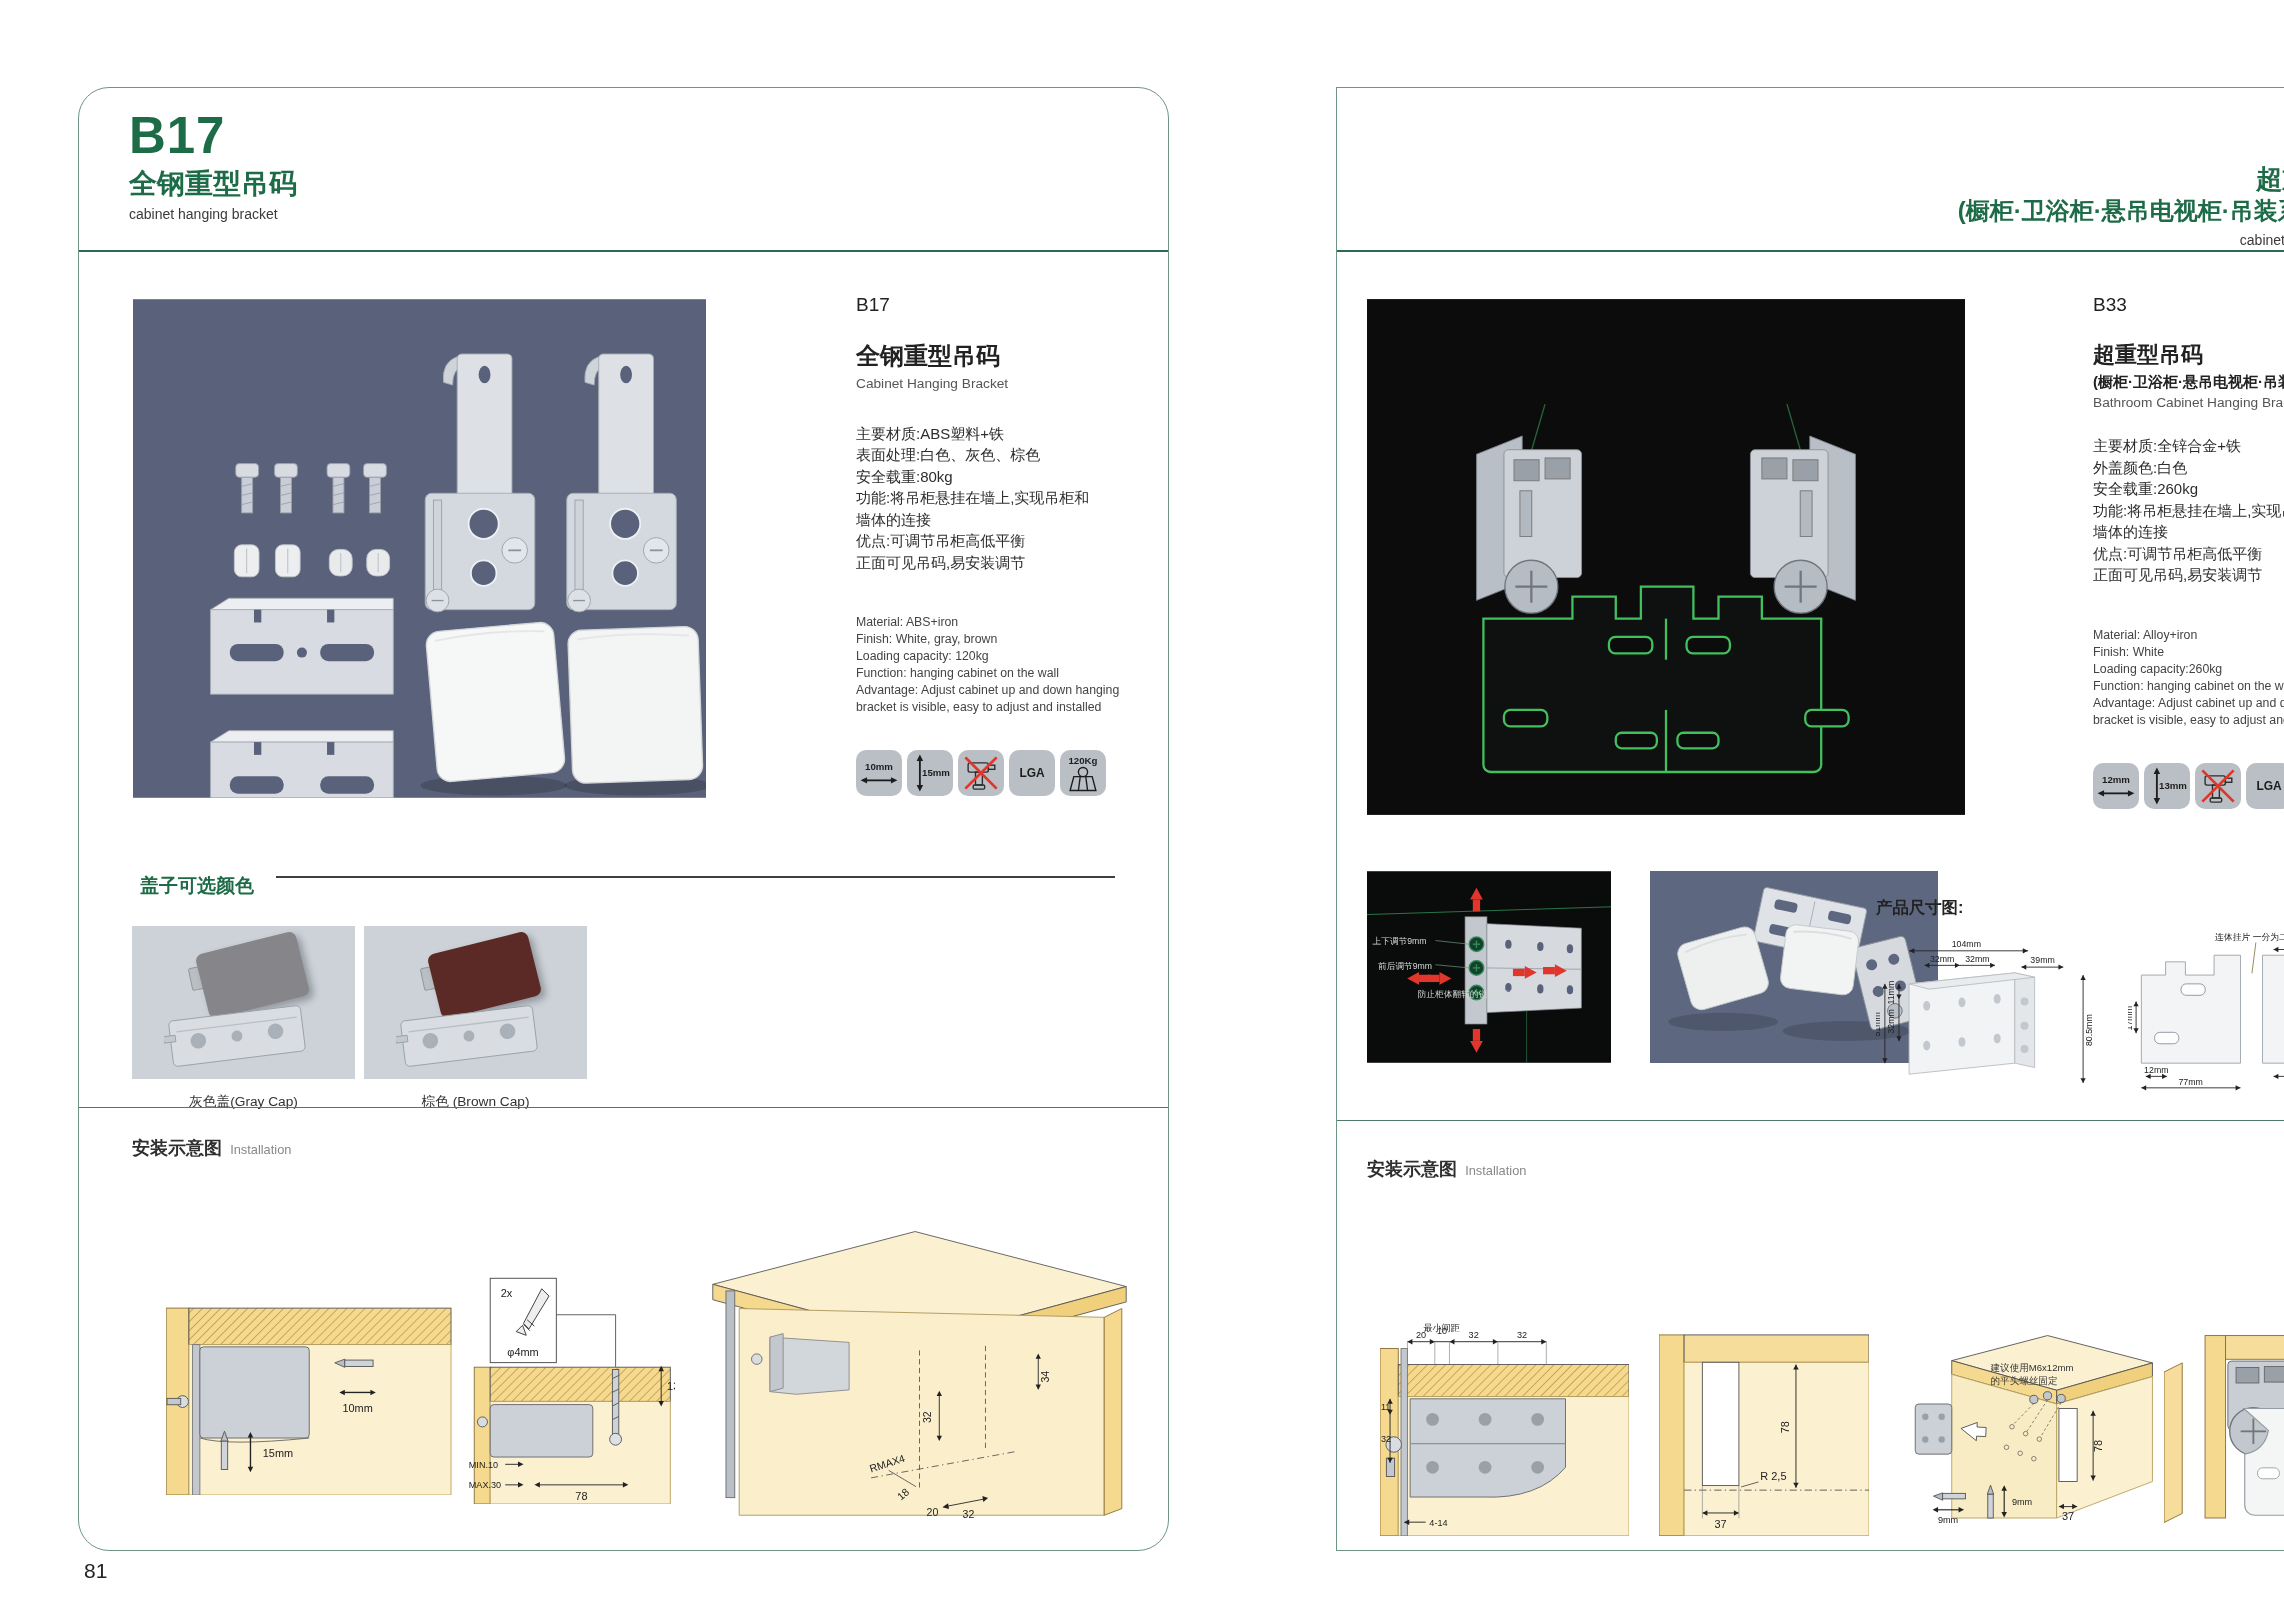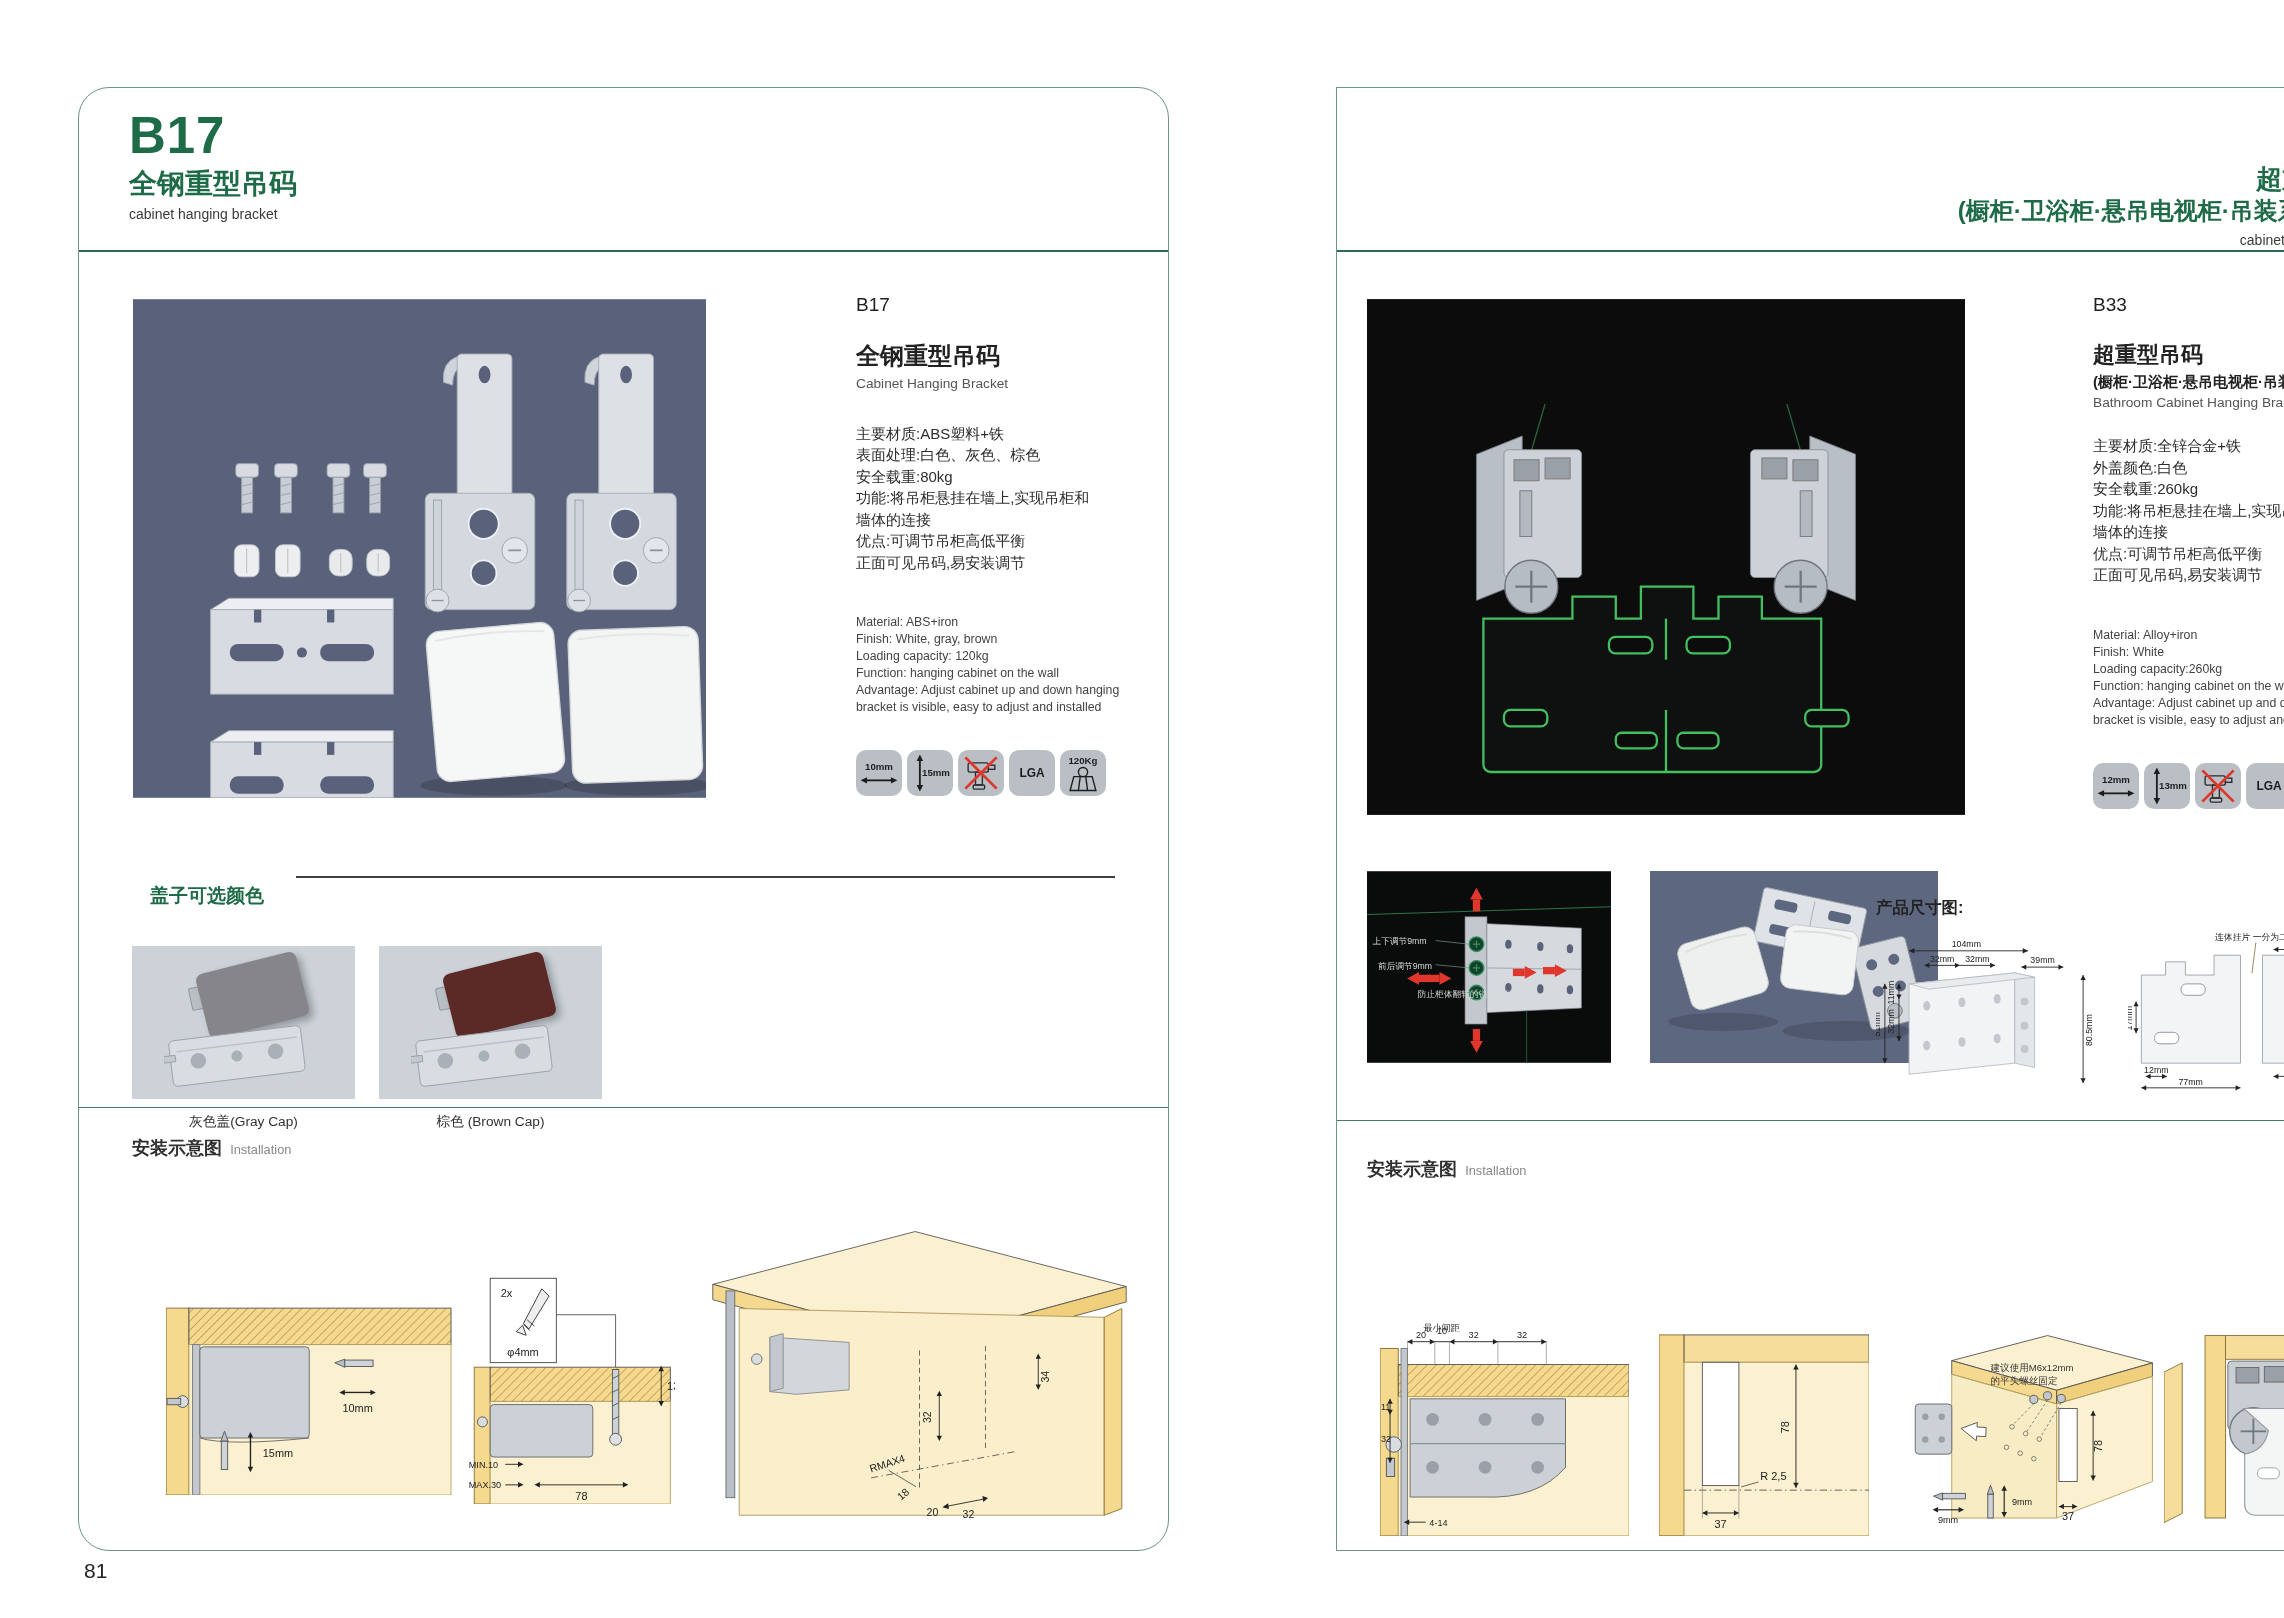--- a/index.html
+++ b/index.html
@@ -24,23 +24,23 @@
   .specs-cn{font-size:15px;line-height:21.5px;margin:0 0 41px;color:#2d2d2d;}
   .specs-en{font-size:12.3px;line-height:17px;margin:16px 0 34px;color:#444;}
   .specs-cn p,.specs-en p{margin:0;}
   .badges{display:flex;gap:5px;}
   .badge{width:46px;height:46px;border-radius:10px;background:#b9bfc4;}
   .badge svg{width:100%;height:100%;}
   .badge text{font-size:21px;fill:#1d1d1d;text-anchor:middle;font-weight:600;}
   .badge .big{font-size:26px;}
   .caps{position:absolute;left:53px;top:777px;width:987px;}
   .caps-head{display:flex;align-items:flex-start;}
-  .caps-title{font-size:19px;font-weight:bold;color:#1e6b47;margin:18px;}
+  .caps-title{font-size:19px;font-weight:bold;color:#1e6b47;margin:8px;}
   .caps-line{flex:1;height:1.8px;background:#3f3f3f;margin:11px 3.7px 0 13.7px;}
-  .caps-row{display:flex;gap:24px;margin-top:19px;}
+  .caps-row{display:flex;gap:9px;margin-top:19px;}
   .cap-item{width:223px;}
   .cap-photo{width:223px;height:153px;background:#ccd2d7;position:relative;overflow:hidden;}
   .cap-shape{position:absolute;left:69px;top:16px;width:103px;height:66px;border-radius:7.3px;
     transform:rotate(-14deg);box-shadow:3.7px 4.6px 7.3px rgba(40,45,55,.35);}
   .cap-hook{position:absolute;left:58px;top:41px;width:11px;height:21px;background:#b9bfc2;border:0.9px solid #8d949b;border-radius:2.3px;transform:rotate(-12deg);}
   .cap-caption{text-align:center;font-size:13.7px;color:#333;margin-top:13.7px;}
   .inst-sep{position:absolute;left:0;right:0;height:1.4px;background:#4d7a66;}
   .inst-head{position:absolute;font-size:18px;font-weight:bold;color:#2f2f2f;}
   .inst-head span{font-size:12.8px;font-weight:normal;color:#888;margin-left:8.2px;}
   .dims-head{font-size:16.4px;font-weight:bold;color:#222;margin:0 0 12px;}

